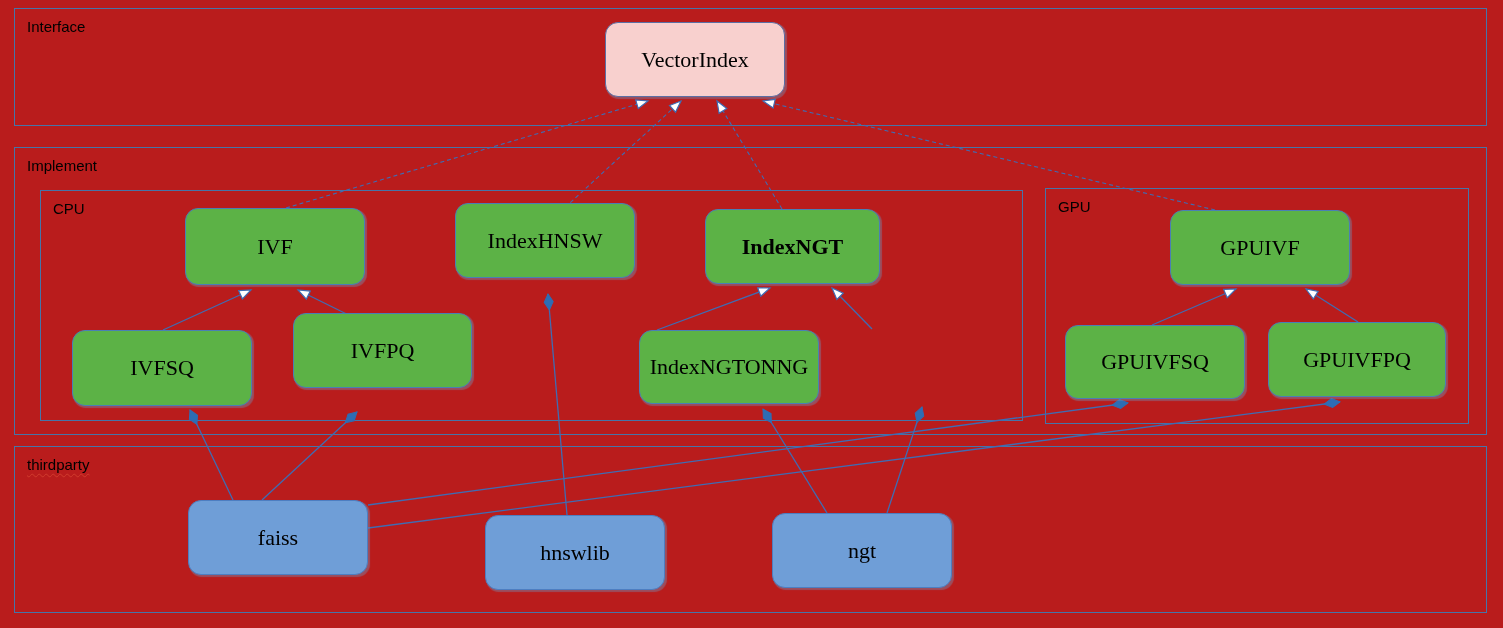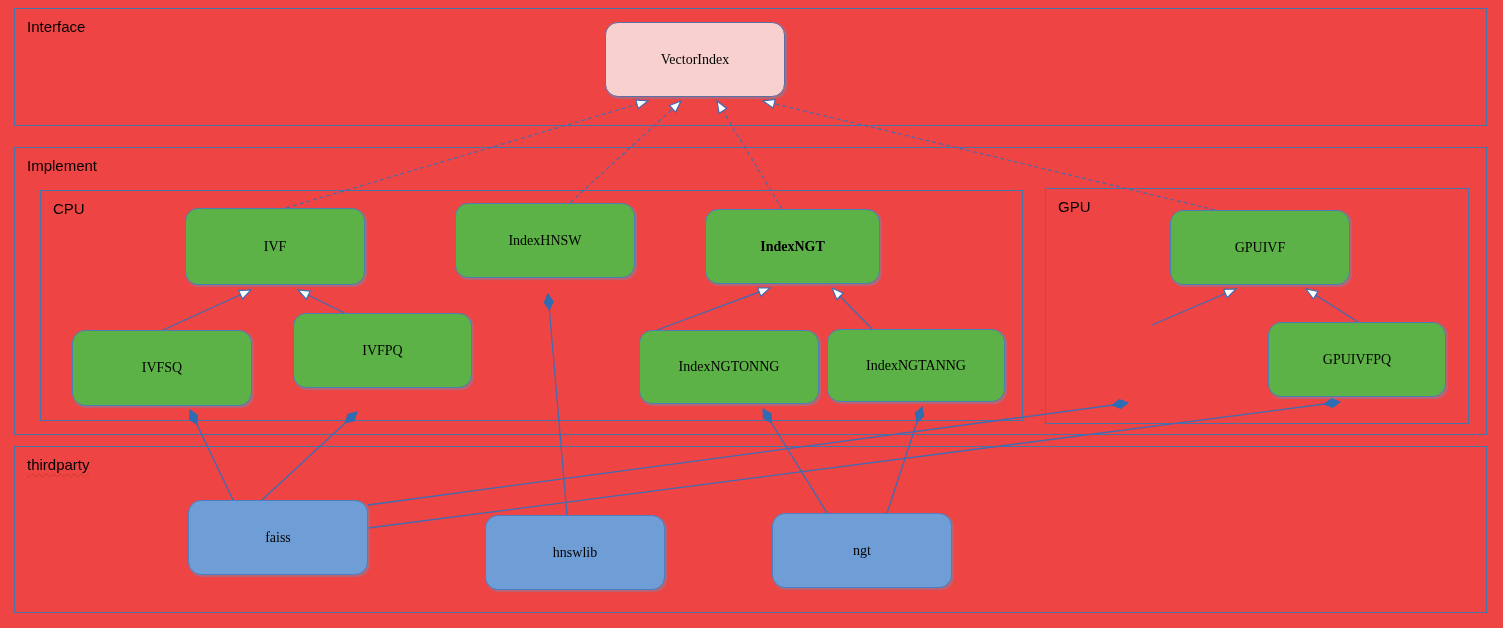--- a/index.html
+++ b/index.html
@@ -1,19 +1,19 @@
 <!DOCTYPE html>
 <html><head>
 <meta charset="utf-8">
 <style>
   html,body { margin:0; padding:0; background:#ffffff; }
   #canvas {
     position:relative;
     width:1503px; height:628px;
-    background:#ef4444;
+    background:#b91c1c;
     font-family:"Liberation Sans", sans-serif;
     overflow:hidden;
   }
   .frame {
     position:absolute;
     border:1.8px solid #4674a8;
     background:transparent;
     box-sizing:border-box;
   }
   .frame-label {
@@ -31,21 +31,21 @@
   #edges {
     position:absolute; left:0; top:0;
     width:1503px; height:628px;
     z-index:2;
   }
   .node {
     position:absolute;
     display:flex; align-items:center; justify-content:center;
     border-radius:13px;
     font-family:"Liberation Serif", serif;
-    font-size:14px;
+    font-size:22px;
     color:#000000;
     box-sizing:border-box;
     z-index:3;
     box-shadow:1.5px 1.5px 1px rgba(120,140,175,0.45);
   }
   .node.pink  { background:#f8d0ce; border:1.5px solid #5b6fa5; }
   .node.green { background:#5cb246; border:1.5px solid #4a7fb5; }
   .node.blue  { background:#6f9ed7; border:1.5px solid #4d7ec1; }
 </style>
 </head>
@@ -107,20 +107,20 @@
   <div class="node pink" style="left:605px; top:22px;  width:180px; height:75px;">VectorIndex</div>
 
   <div class="node green" style="left:185px; top:208px; width:180px; height:77px;">IVF</div>
   <div class="node green" style="left:455px; top:203px; width:180px; height:75px;">IndexHNSW</div>
   <div class="node green" style="left:705px; top:209px; width:175px; height:75px;font-weight:bold;">IndexNGT</div>
   <div class="node green" style="left:1170px; top:210px; width:180px; height:75px;">GPUIVF</div>
 
   <div class="node green" style="left:72px;  top:330px; width:180px; height:76px;">IVFSQ</div>
   <div class="node green" style="left:293px; top:313px; width:179px; height:75px;">IVFPQ</div>
   <div class="node green" style="left:612px; top:330px; width:180px; height:74px;margin-left:27px;">IndexNGTONNG</div>
-  <div class="node green" style="left:827px; top:329px; width:178px; height:73px;">IndexNGTANNG</div>
+  <div class="node green" style="left:1065px; top:325px; width:180px; height:74px;">GPUIVFSQ</div>
   <div class="node green" style="left:1268px; top:322px; width:178px; height:75px;">GPUIVFPQ</div>
 
   <div class="node blue" style="left:188px; top:500px; width:180px; height:75px;">faiss</div>
   <div class="node blue" style="left:485px; top:515px; width:180px; height:75px;">hnswlib</div>
   <div class="node blue" style="left:772px; top:513px; width:180px; height:75px;">ngt</div>
 
 </div>
 
 </body></html>

